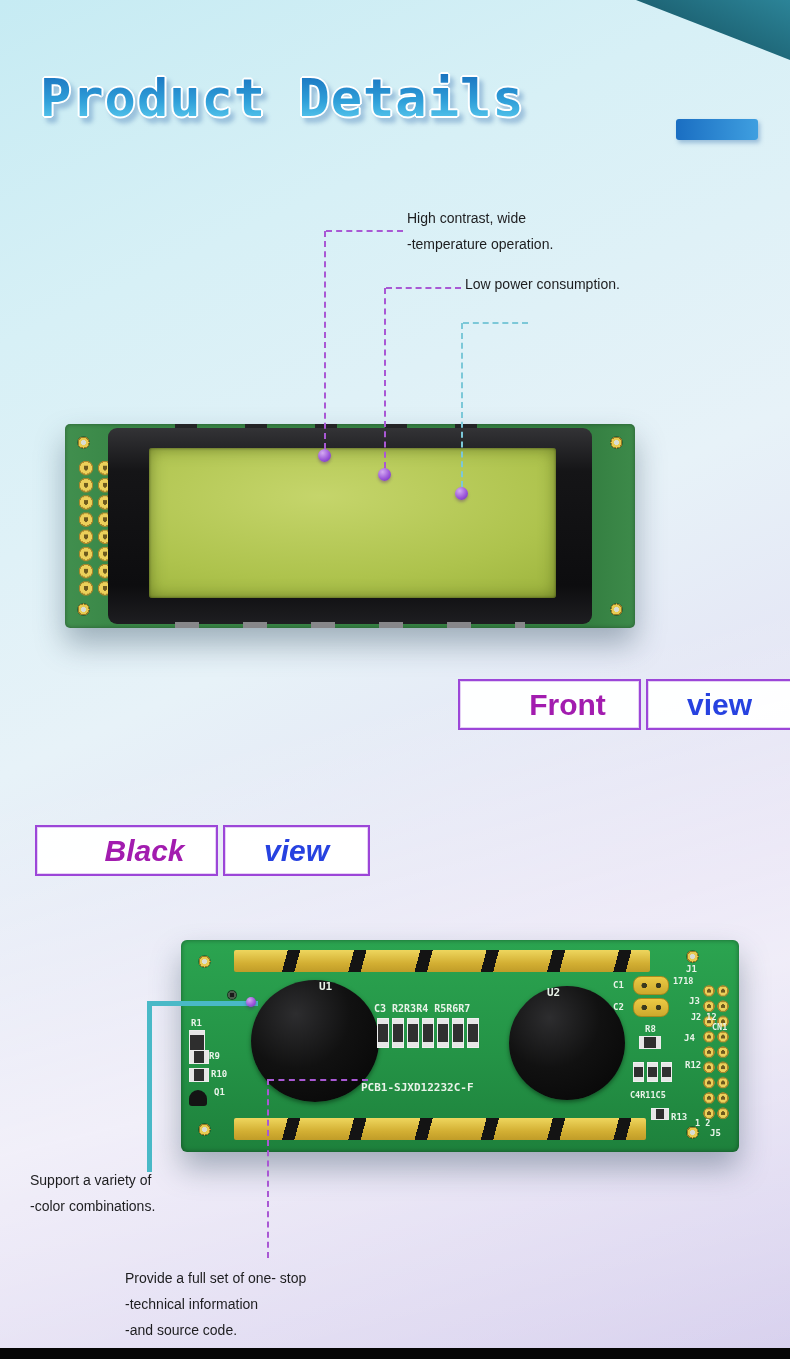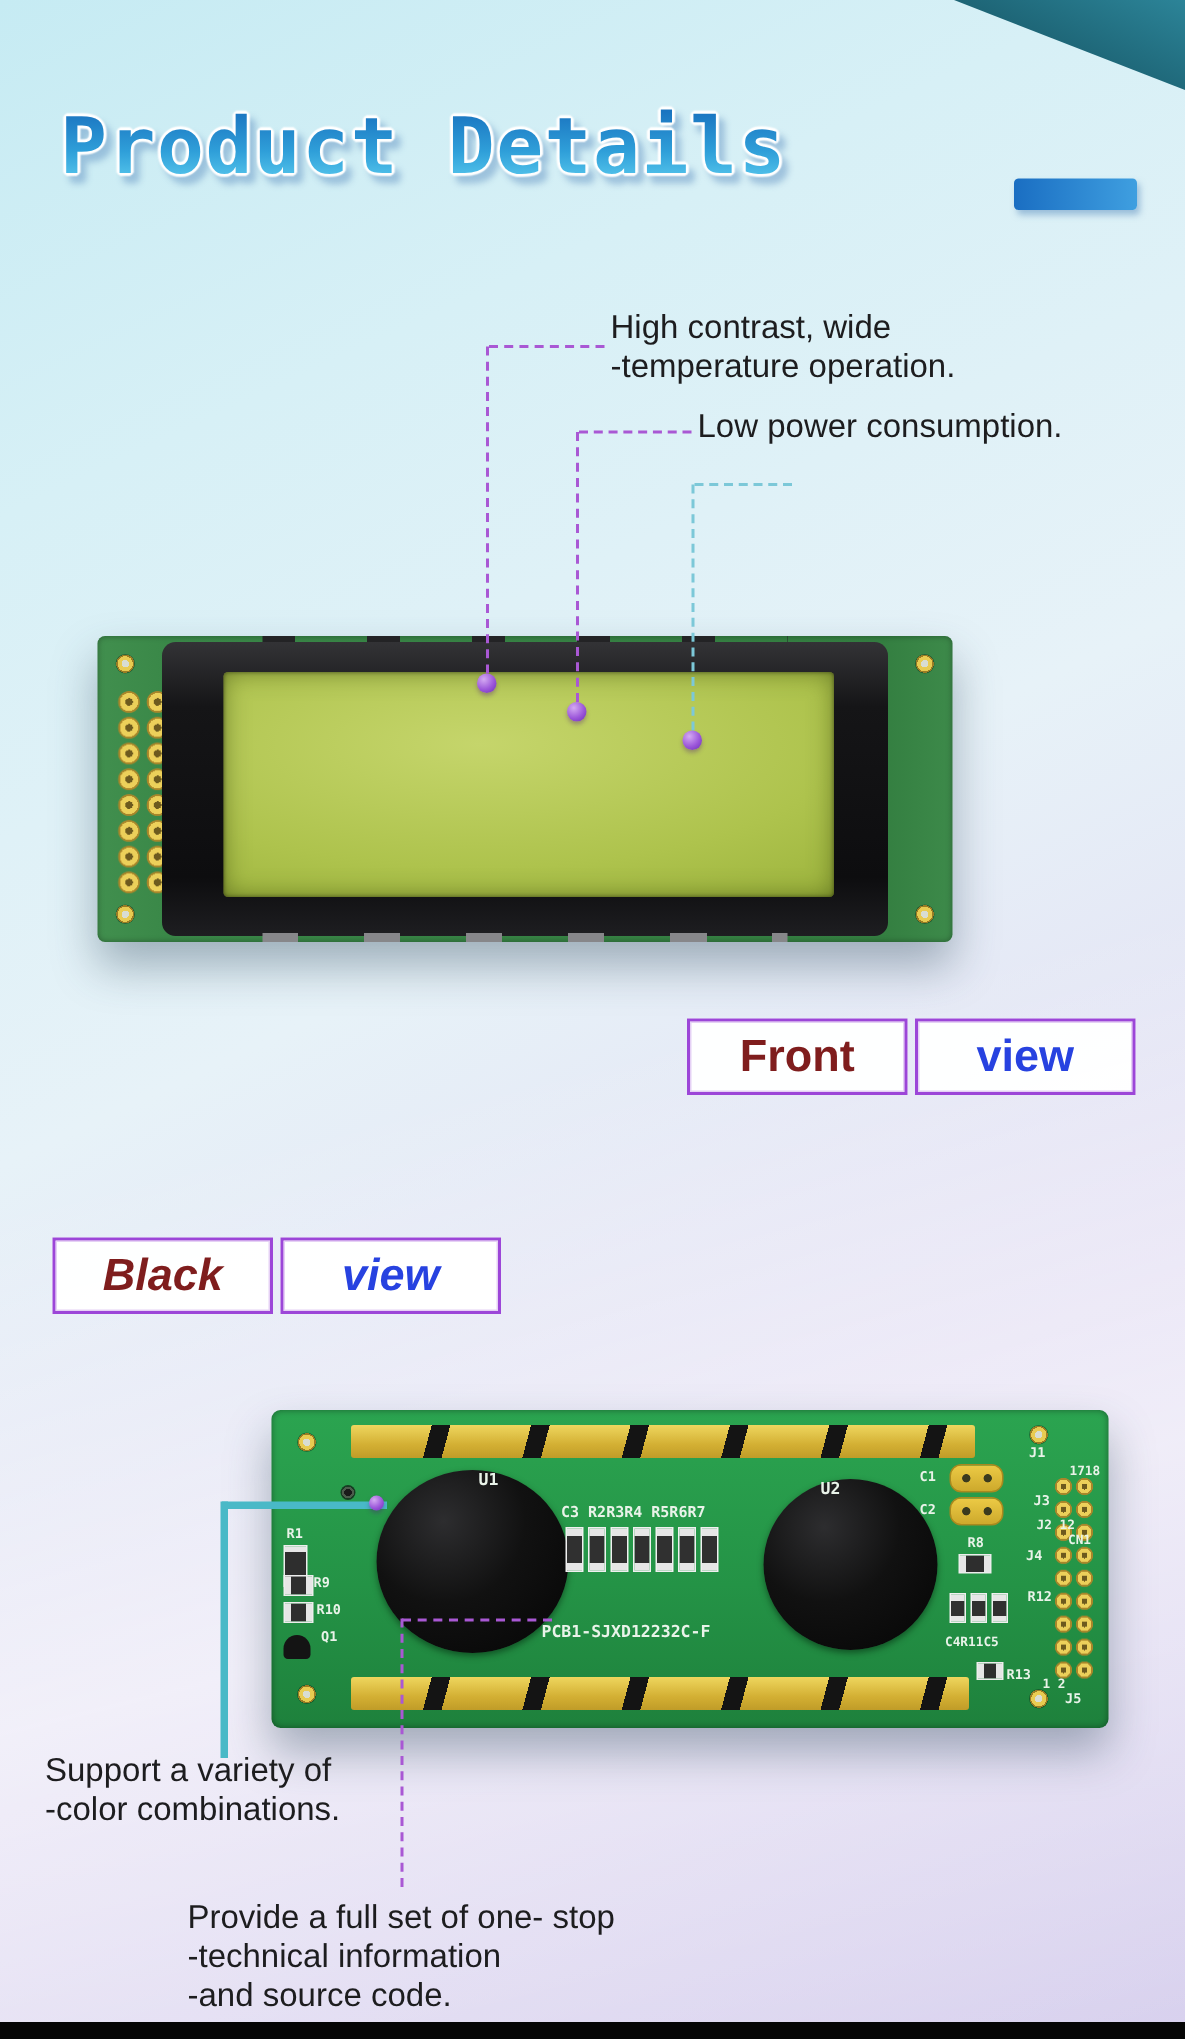--- a/index.html
+++ b/index.html
@@ -12,34 +12,34 @@
   .corner-tri{position:absolute;left:636px;top:0;width:154px;height:60px;
     background:linear-gradient(205deg,#2c8498 0%,#14505f 90%);
     clip-path:polygon(0 0,100% 0,100% 100%);}
   .title{position:absolute;left:36px;top:64px;margin:4px;
     font-family:"DejaVu Sans Mono",monospace;font-size:52px;font-weight:bold;letter-spacing:1px;
     background:linear-gradient(180deg,#1a74c0 10%,#2f9fd9 55%,#66d6f4 100%);
     -webkit-background-clip:text;background-clip:text;color:transparent;
     filter:drop-shadow(1px 1px 0 #fff) drop-shadow(-1px -1px 0 #fff) drop-shadow(1px -1px 0 #fff) drop-shadow(-1px 1px 0 #fff) drop-shadow(4px 5px 2px rgba(90,140,190,.45));}
   .title-bar{position:absolute;left:676px;top:119px;width:82px;height:21px;border-radius:3px;
     background:linear-gradient(90deg,#1a6ec2,#3f9fe0);box-shadow:2px 3px 4px rgba(90,140,190,.5);}
-  .callout{position:absolute;font-size:22px;line-height:26px;color:#1d1d1f;z-index:6;}
+  .callout{position:absolute;font-size:14px;line-height:26px;color:#1d1d1f;z-index:6;}
   .lh{position:absolute;height:0;border-top:2px dashed #a958d4;z-index:5;}
   .lv{position:absolute;width:0;border-left:2px dashed #a958d4;z-index:5;}
   .lh.teal-d,.lv.teal-d{border-color:#7cc8d8;}
   .lh.teal,.lv.teal{border-style:solid;border-color:#49b9c7;}
   .dot{position:absolute;width:13px;height:13px;border-radius:50%;z-index:7;
     background:radial-gradient(circle at 35% 30%,#d4aaf2 0%,#9c57da 55%,#6b2cb4 100%);
     box-shadow:0 2px 3px rgba(80,30,120,.35);}
   .dot.small{width:10px;height:10px;}
   .view-label{position:absolute;display:flex;gap:5px;z-index:4;}
   .view-box{width:143px;height:47px;background:rgba(255,255,255,.96);border:2px solid #9c46d8;
     display:flex;align-items:center;justify-content:center;font-size:30px;font-weight:600;
     box-shadow:inset 0 0 0 1px rgba(156,70,216,.25);}
-  .view-box.purple{color:#7f1d1d;}
+  .view-box.purple{color:#a21caf;padding-left:36px;}
   .view-box.blue{color:#2742e0;}
   
   .front-module{position:absolute;left:65px;top:424px;width:570px;height:204px;z-index:1;
     background:linear-gradient(90deg,#418f4e 0%,#3a8848 8%,#347f41 92%,#3d8a4a 100%);
     border-radius:5px;box-shadow:0 16px 30px rgba(50,75,95,.4), inset 0 0 4px rgba(0,0,0,.35);overflow:hidden;}
   .front-bezel{position:absolute;left:43px;top:4px;width:484px;height:196px;border-radius:9px;
     background:linear-gradient(180deg,#333336 0%,#151517 22%,#0d0d0f 80%,#1e1e21 100%);}
   .front-screen{position:absolute;left:84px;top:24px;width:407px;height:150px;border-radius:3px;
     background:radial-gradient(140% 130% at 42% 32%,#c5d56b 0%,#aec34d 42%,#95ad36 78%,#8ba32f 100%);
     box-shadow:inset 0 0 16px rgba(45,60,6,.5), inset 0 0 3px rgba(0,0,0,.55);}
@@ -177,21 +177,21 @@
     <div class="silk silk-10" style="left:193px;top:63px;">C3 R2R3R4 R5R6R7</div>
     <div class="silk silk-11" style="left:180px;top:141px;">PCB1-SJXD12232C-F</div>
     <div class="silk silk-9" style="left:10px;top:78px;">R1</div>
     <div class="silk silk-9" style="left:28px;top:111px;">R9</div>
     <div class="silk silk-9" style="left:30px;top:129px;">R10</div>
     <div class="silk silk-9" style="left:33px;top:147px;">Q1</div>
     <div class="silk silk-9" style="left:432px;top:40px;">C1</div>
     <div class="silk silk-9" style="left:432px;top:62px;">C2</div>
     <div class="silk silk-9" style="left:464px;top:84px;">R8</div>
     <div class="silk silk-9" style="left:505px;top:24px;">J1</div>
-    <div class="silk silk-8" style="left:532px;top:36px;">1718</div>
+    <div class="silk silk-8" style="left:492px;top:36px;">1718</div>
     <div class="silk silk-9" style="left:508px;top:56px;">J3</div>
     <div class="silk silk-8" style="left:510px;top:72px;">J2 12</div>
     <div class="silk silk-8" style="left:531px;top:82px;">CN1</div>
     <div class="silk silk-9" style="left:503px;top:93px;">J4</div>
     <div class="silk silk-9" style="left:504px;top:120px;">R12</div>
     <div class="silk silk-8" style="left:449px;top:150px;">C4R11C5</div>
     <div class="silk silk-9" style="left:490px;top:172px;">R13</div>
     <div class="silk silk-8" style="left:514px;top:178px;">1 2</div>
     <div class="silk silk-9" style="left:529px;top:188px;">J5</div>
   </div>

